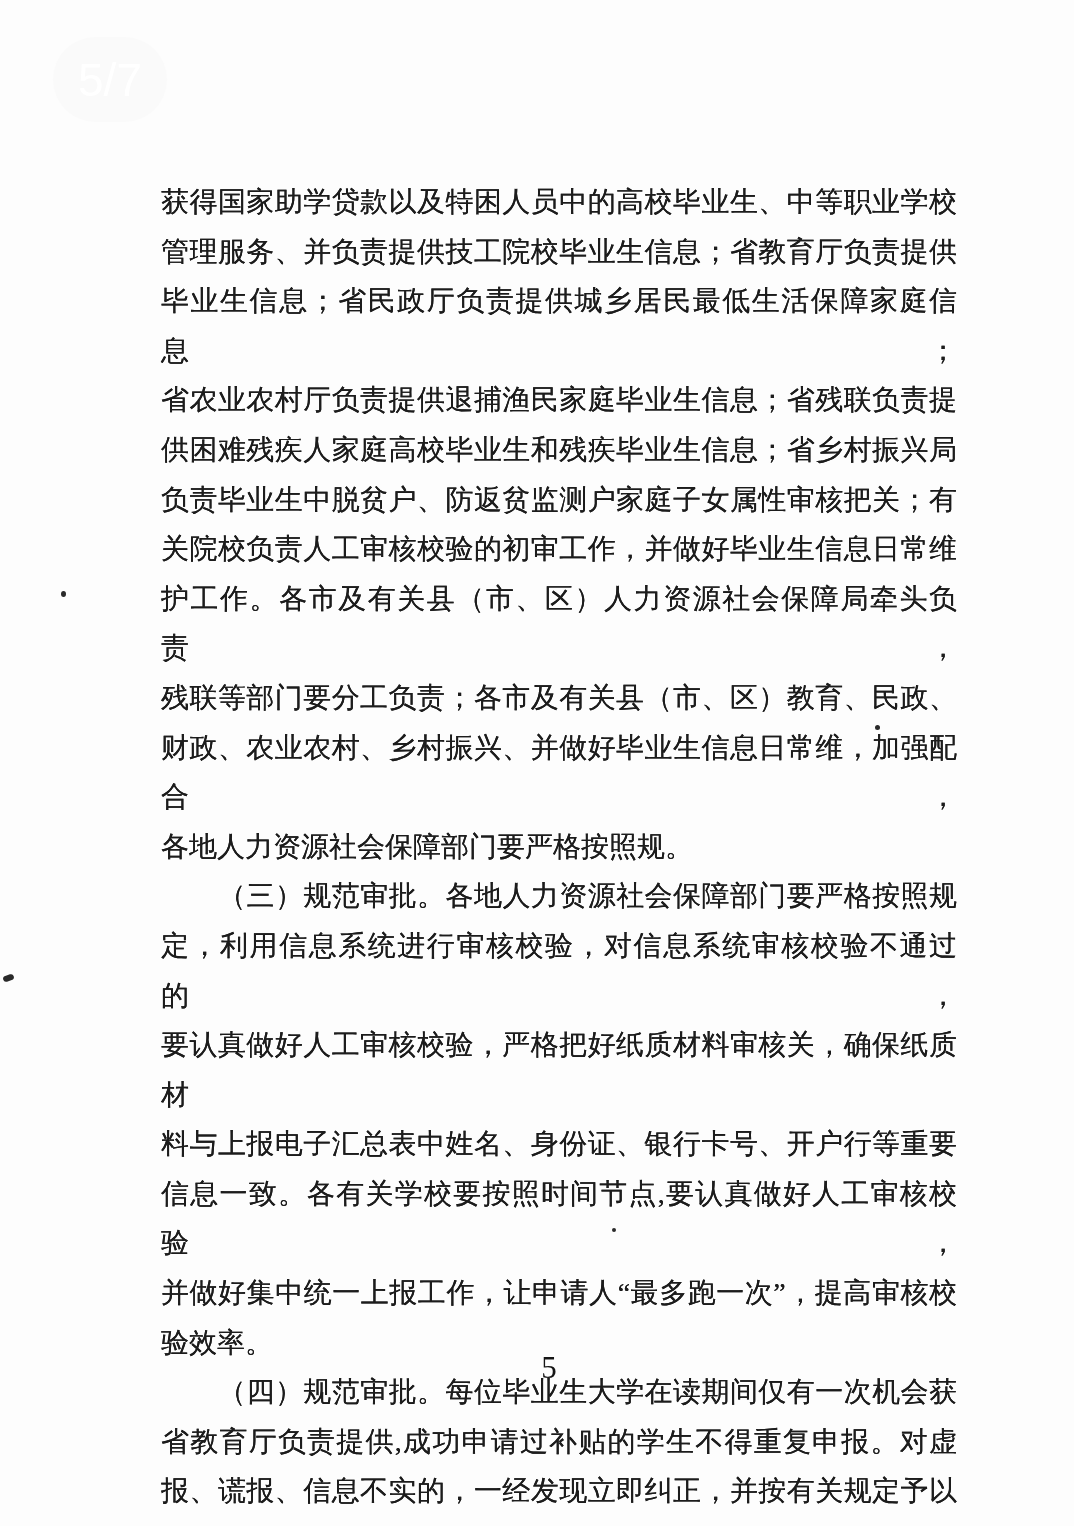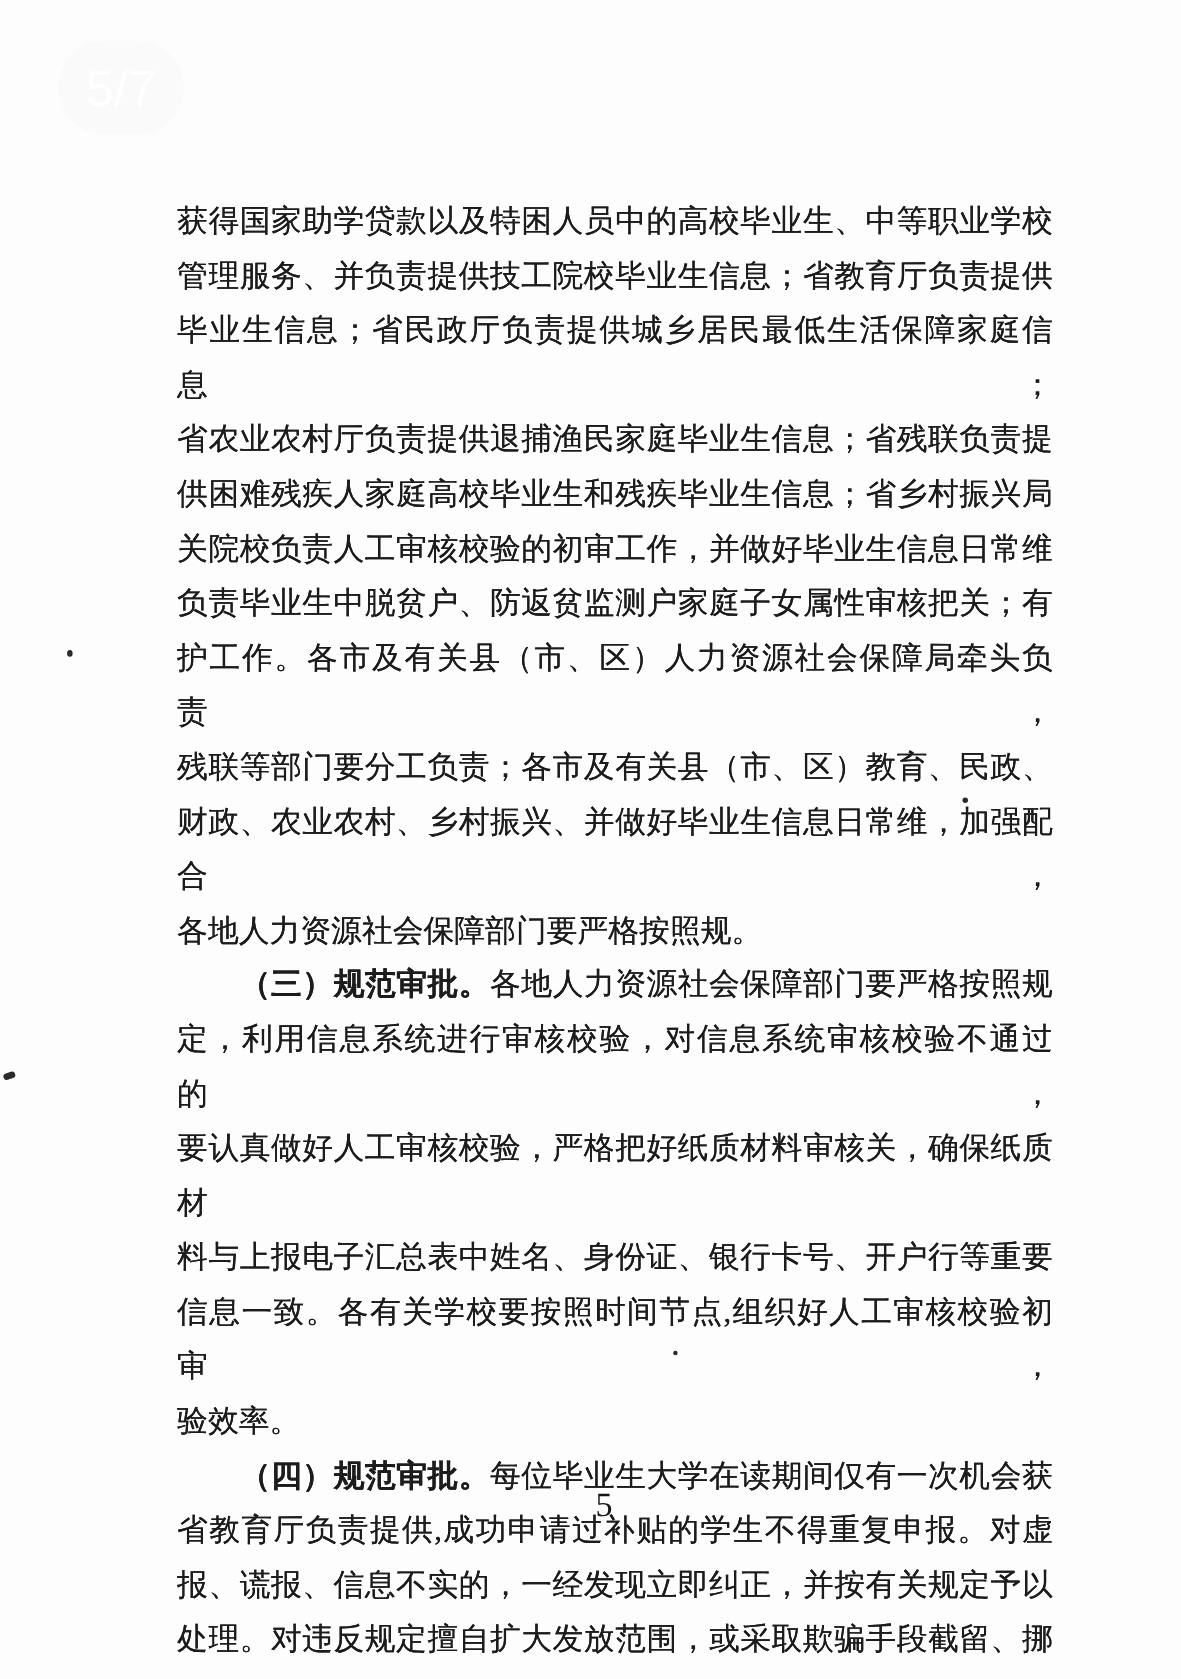--- a/index.html
+++ b/index.html
@@ -28,21 +28,21 @@
   
   .textblock {
     position: absolute; left: 161px; top: 177px; width: 796px;
     font-size: 28px; line-height: 49.6px;
     color: #1c1c1c;
     text-shadow: 0 0 0.5px currentColor;
   }
   .line { text-align: justify; text-align-last: justify; }
   .line.end { text-align-last: left; }
   .line.indent { padding-left: 57px; }
-  .lead { font-weight: bold; }
+  .lead { font-weight: normal; }
 
   
   .pagenum {
     position: absolute; left: 527px; top: 1350px;
     width: 44px; text-align: center;
     font-size: 31px; color: #151515;
   }
 
   
   .speck { position: absolute; background: #2a2a2a; border-radius: 50%; }
@@ -59,31 +59,32 @@
   <div class="badge">
     <span>5/7</span>
   </div>
 
   <div class="textblock">
     <div class="line">获得国家助学贷款以及特困人员中的高校毕业生、中等职业学校</div>
     <div class="line">管理服务、并负责提供技工院校毕业生信息；省教育厅负责提供</div>
     <div class="line">毕业生信息；省民政厅负责提供城乡居民最低生活保障家庭信息；</div>
     <div class="line">省农业农村厅负责提供退捕渔民家庭毕业生信息；省残联负责提</div>
     <div class="line">供困难残疾人家庭高校毕业生和残疾毕业生信息；省乡村振兴局</div>
+    <div class="line">负责毕业生中脱贫户、防返贫监测户家庭子女属性审核把关；有</div>
     <div class="line">关院校负责人工审核校验的初审工作，并做好毕业生信息日常维</div>
-    <div class="line">负责毕业生中脱贫户、防返贫监测户家庭子女属性审核把关；有</div>
     <div class="line">护工作。各市及有关县（市、区）人力资源社会保障局牵头负责，</div>
     <div class="line">残联等部门要分工负责；各市及有关县（市、区）教育、民政、</div>
     <div class="line">财政、农业农村、乡村振兴、并做好毕业生信息日常维，加强配合，</div>
     <div class="line end">各地人力资源社会保障部门要严格按照规。</div>
     <div class="line indent"><b class="lead">（三）规范审批。</b><span>各地人力资源社会保障部门要严格按照规</span></div>
     <div class="line">定，利用信息系统进行审核校验，对信息系统审核校验不通过的，</div>
     <div class="line">要认真做好人工审核校验，严格把好纸质材料审核关，确保纸质材</div>
     <div class="line">料与上报电子汇总表中姓名、身份证、银行卡号、开户行等重要</div>
-    <div class="line">信息一致。各有关学校要按照时间节点,组织好人工审核校验初审，</div>
+    <div class="line">信息一致。各有关学校要按照时间节点,要认真做好人工审核校验，</div>
+    <div class="line">并做好集中统一上报工作，让申请人“最多跑一次”，提高审核校</div>
     <div class="line end">验效率。</div>
     <div class="line indent"><b class="lead">（四）规范审批。</b><span>每位毕业生大学在读期间仅有一次机会获</span></div>
     <div class="line">省教育厅负责提供,成功申请过补贴的学生不得重复申报。对虚</div>
     <div class="line">报、谎报、信息不实的，一经发现立即纠正，并按有关规定予以</div>
     <div class="line">处理。对违反规定擅自扩大发放范围，或采取欺骗手段截留、挪</div>
 
   </div>
 
   <div class="pagenum">5</div>
 

